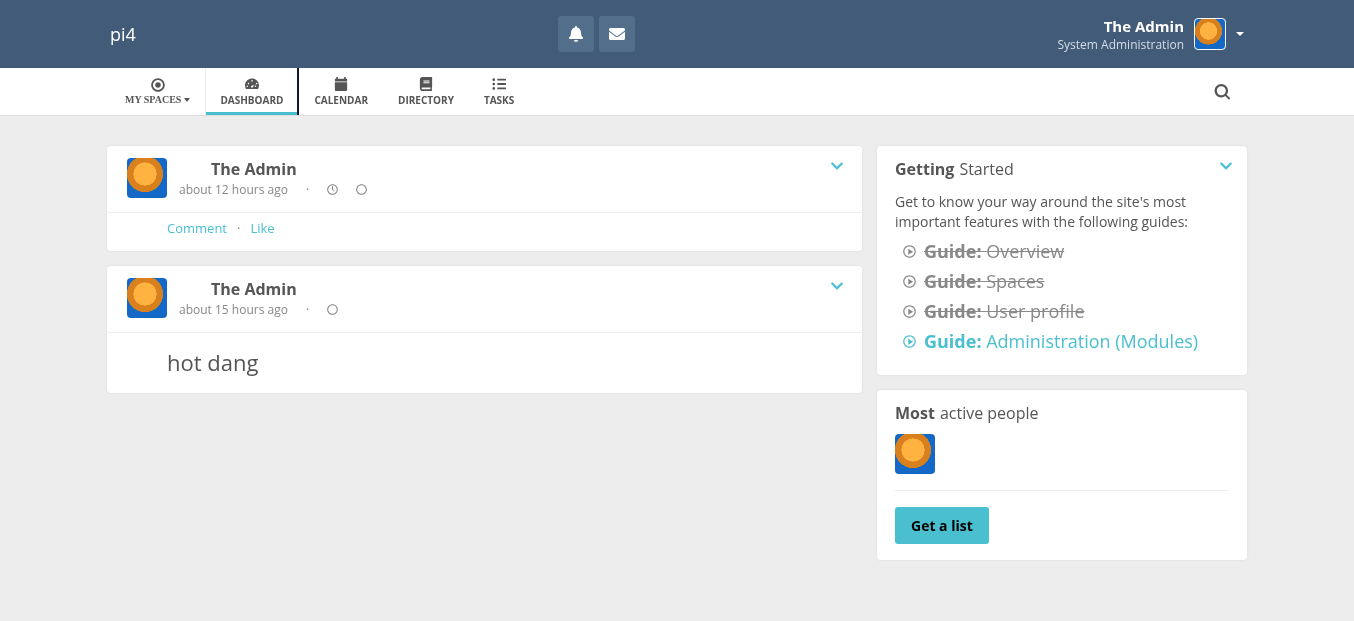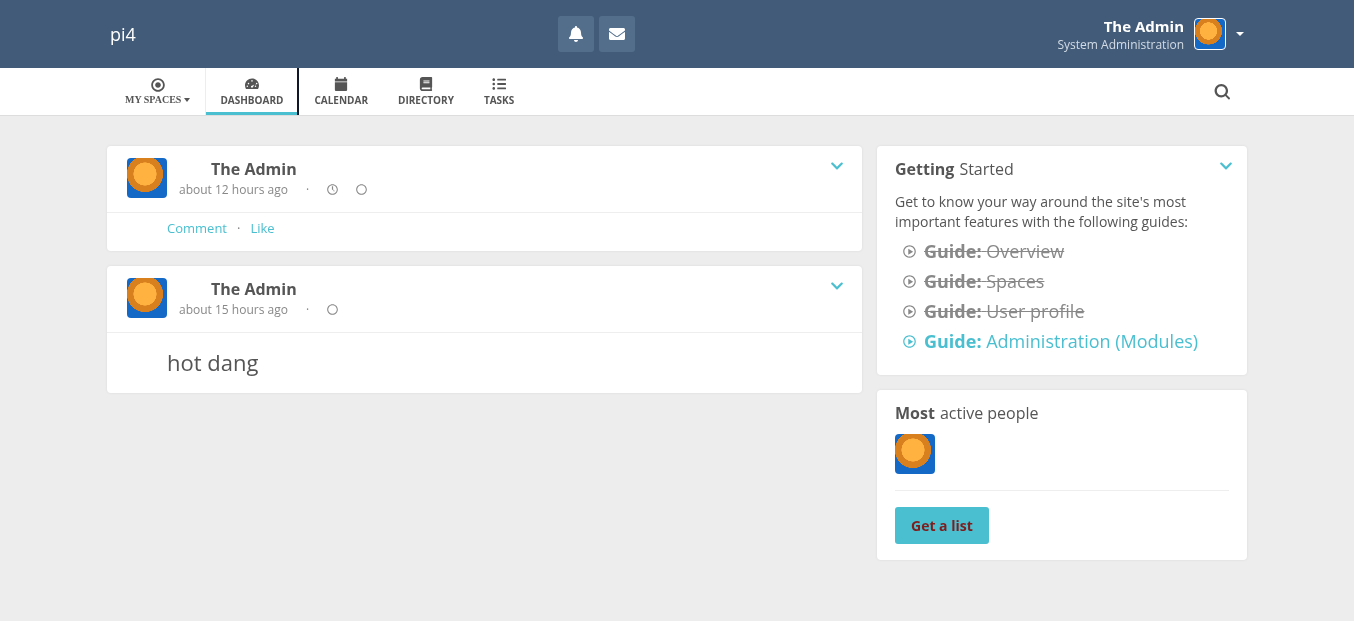--- a/index.html
+++ b/index.html
@@ -157,21 +157,21 @@
     .side-text { margin-top: 12px; font-size: 14px; color: #555; line-height: 1.4; }
     .guide-list { list-style: none; margin-top: 8px; }
     .guide-list li { display: flex; align-items: center; gap: 8px; margin: 6px 0 6px 8px; font-size: 18px; cursor: pointer; }
     .guide-list li svg { width: 13px; height: 13px; fill: currentColor; flex-shrink:0; }
     .guide-done { color: #888; text-decoration: line-through; }
     .guide-done .guide-label-strong { font-weight:700; }
     .guide-active { color: #4abfd0; }
     .guide-active .guide-label-strong { font-weight:700; }
     .side-sep { border:none; border-top:1px solid #eee; margin: 16px 0; }
     .btn {
-      display: inline-block; background: #4abfd0; color: #7f1d1d; font-weight:700;
+      display: inline-block; background: #4abfd0; color: #000000; font-weight:700;
       border-radius: 3px; padding: 9px 16px; font-size:14px; cursor:pointer;
     }
     .people-row { display:flex; gap:8px; margin-top:10px;}
     .people-row .avatar40 { width:40px; height:40px; }
   </style>
 </head>
 <body>
 
 <div class="topbar">
   <div class="brand">pi4</div>

